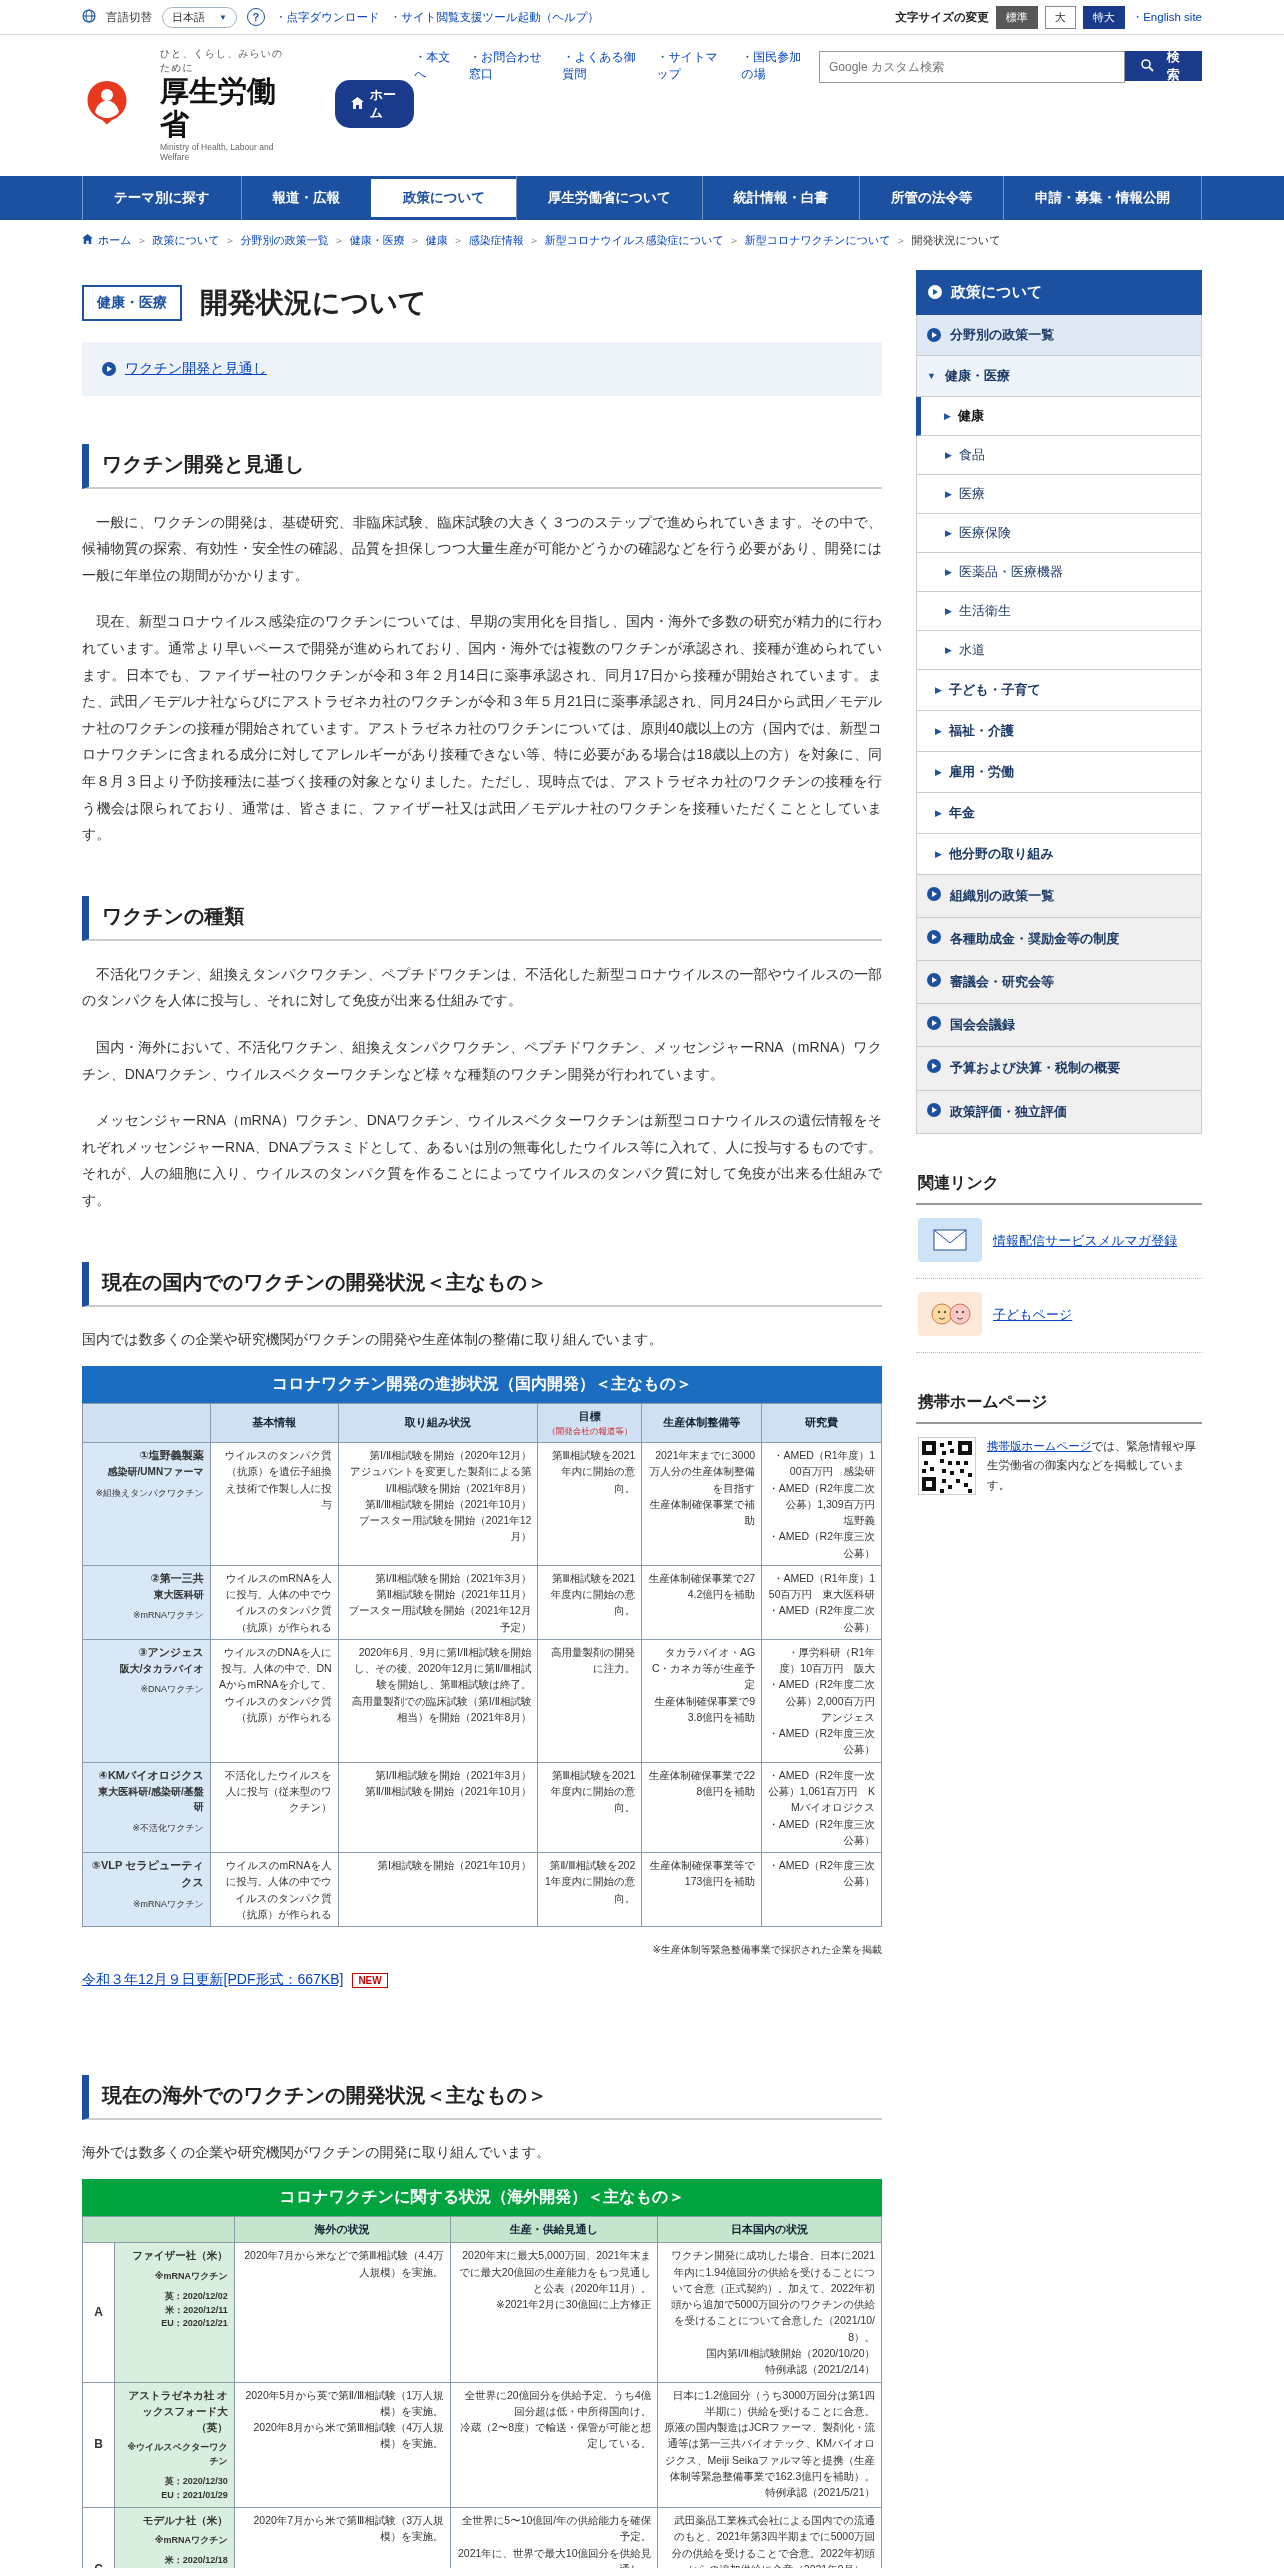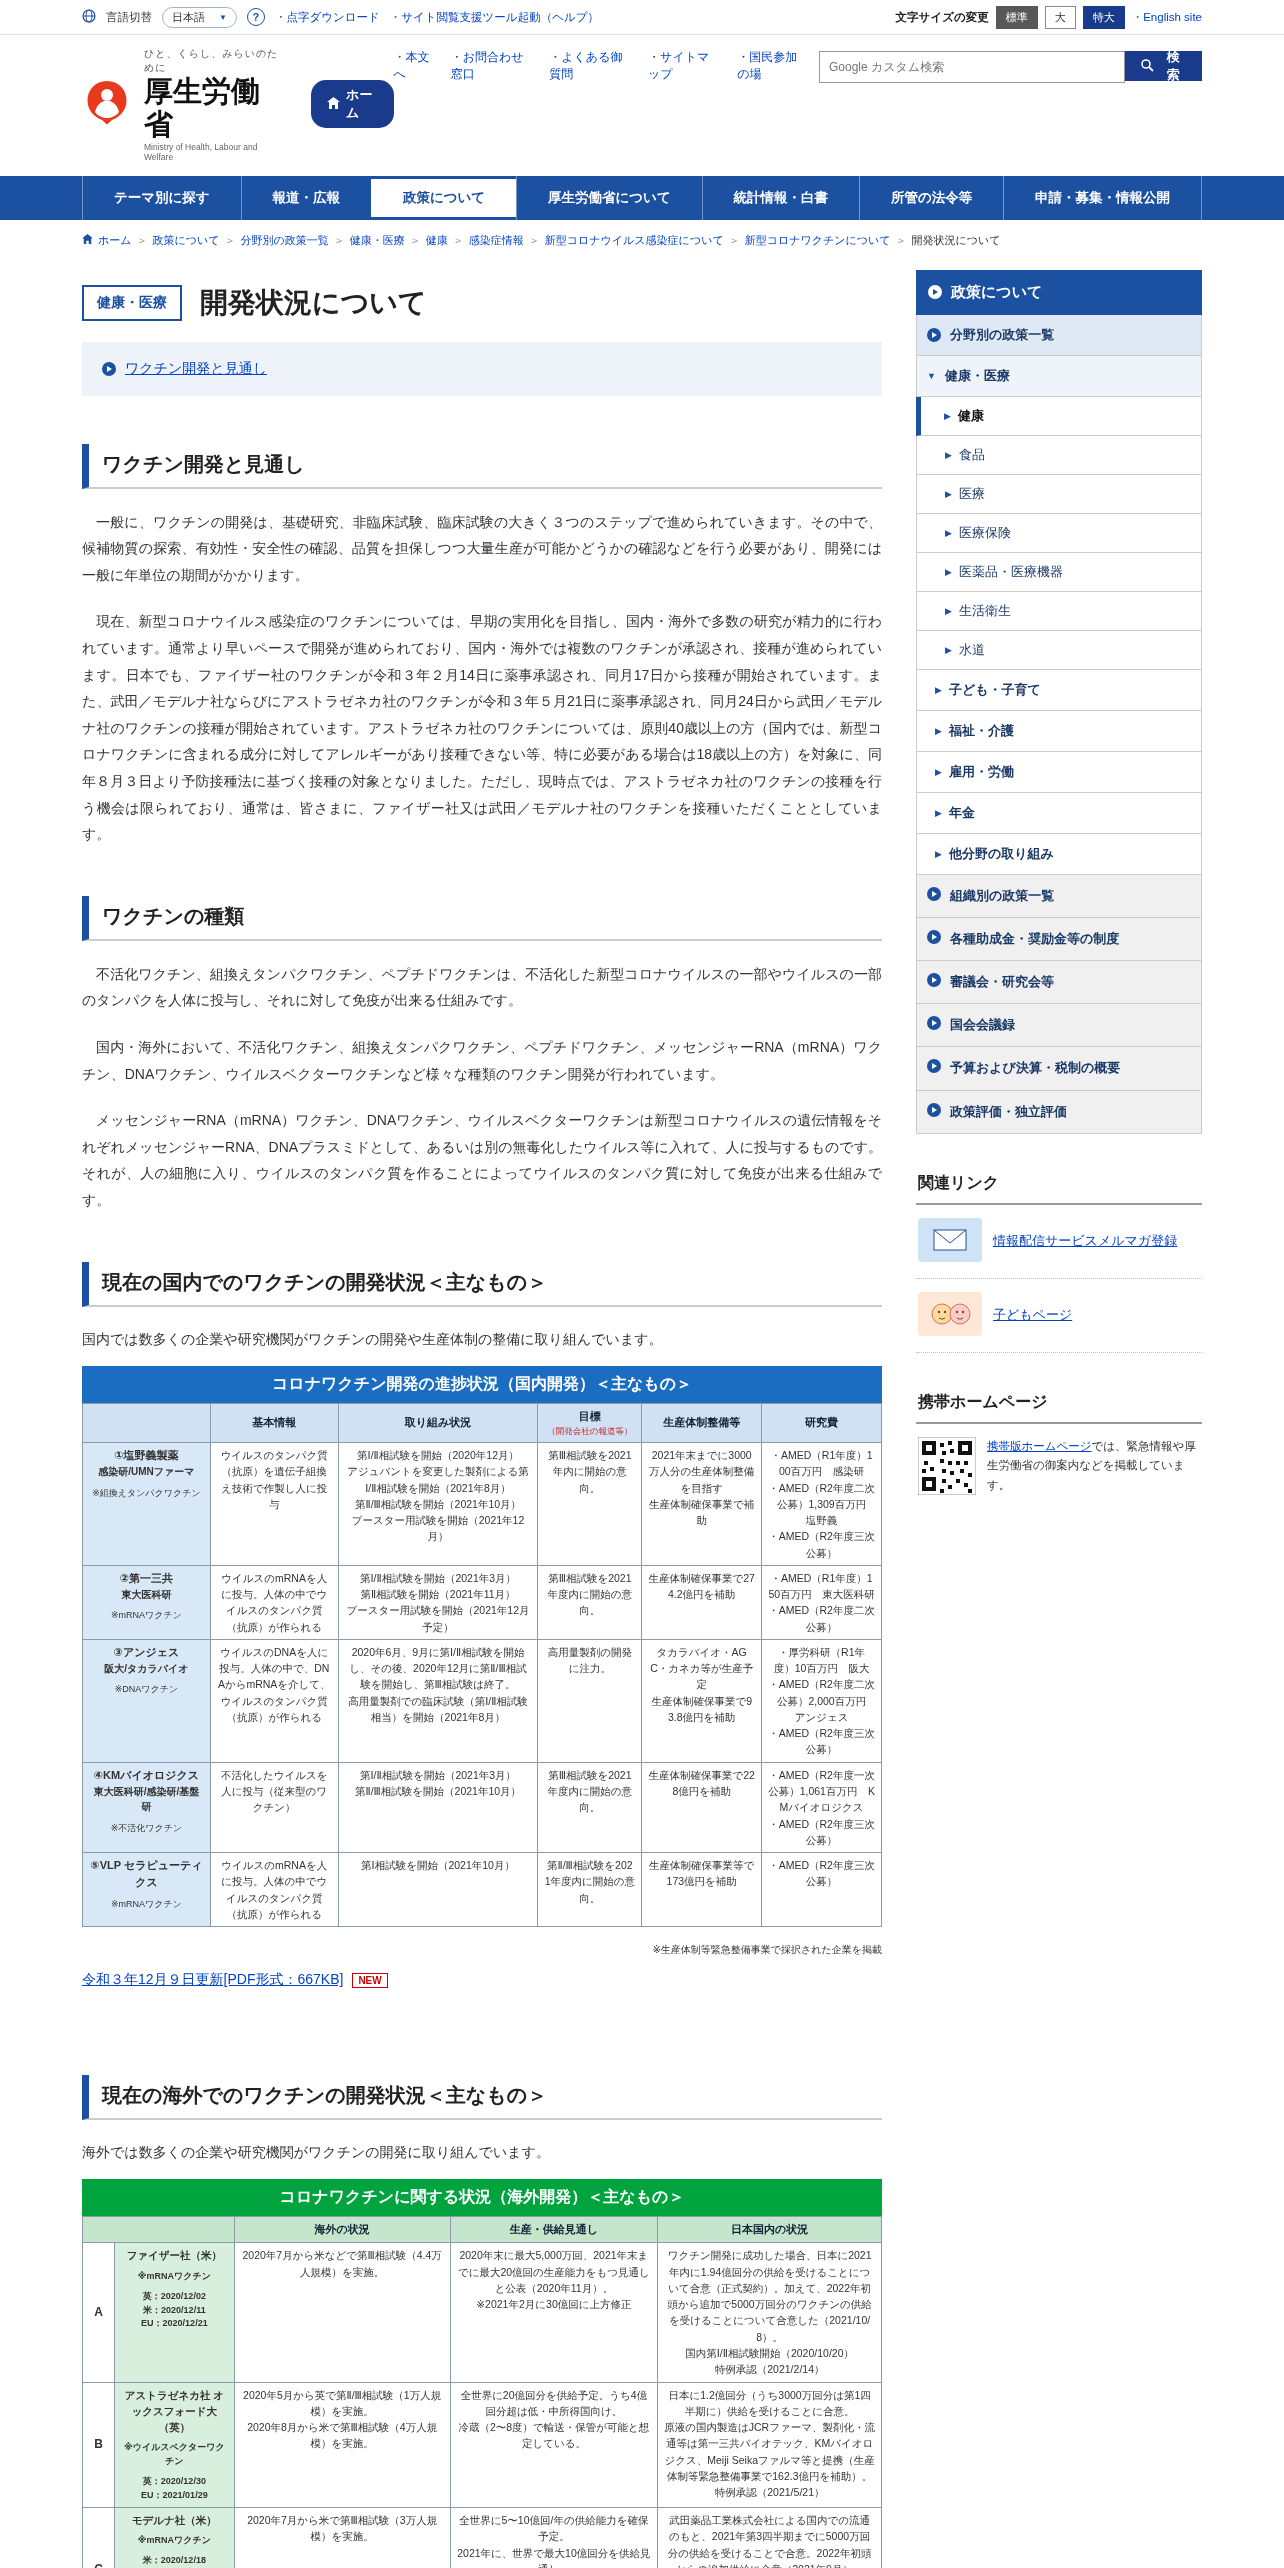--- a/index.html
+++ b/index.html
@@ -15,21 +15,21 @@
   .tb-link{text-decoration:none;color:#0443c4}
   .tb-link::before{content:"・";color:#1c50a0}
   .topbar-right{margin-left:auto;display:flex;align-items:center;gap:7px}
   .fs-label{color:#222;font-weight:bold}
   .fs-btn{padding:3px 9px;font-size:11px;border:1px solid #888;cursor:pointer}
   .fs-standard{background:#58585a;color:#fff;border-color:#58585a}
   .fs-large{background:#fff;color:#333}
   .fs-xlarge{background:#1a3a8c;color:#fff;border-color:#1a3a8c}
   
   .header-inner{display:flex;align-items:flex-start;padding:12px 0 14px}
-  .brand{display:flex;align-items:center;gap:12px}
+  .brand{display:flex;align-items:center;gap:28px}
   .tagline{font-size:10px;color:#555;letter-spacing:1px}
   .site-name{font-size:29px;font-weight:bold;color:#111;line-height:1.15}
   .site-en{font-size:8.5px;color:#666}
   .home-btn{display:inline-flex;align-items:center;gap:6px;background:#1a3a8c;color:#fff;border-radius:15px;padding:6px 16px;font-size:13px;font-weight:bold;margin-left:20px;cursor:pointer}
   .header-right{margin-left:auto;display:flex;flex-direction:row;align-items:flex-end;gap:10px;padding-top:2px}
   .util-links{display:flex;gap:16px;font-size:12px}
   .util-links a{text-decoration:none}
   .util-links a::before{content:"・";color:#1c50a0}
   .search-row{display:flex}
   .search-input{width:300px;height:30px;border:1px solid #999;padding:0 9px;font-size:12px;font-family:inherit}
@@ -60,21 +60,21 @@
   .arrow-circle.inv::after{border-left-color:#1c50a0}
   
   .sec-h{border-left:7px solid #1c50a0;border-bottom:2px solid #ccc;padding:7px 0 9px 13px;font-size:20px;font-weight:bold;color:#222;margin:48px 0 20px}
   .para{line-height:1.9;margin:12px 0 20px;text-align:justify}
   .intro{line-height:1.8;margin:0 0 14px}
   
   .tbl-title{color:#fff;font-weight:bold;text-align:center;font-size:16px;padding:8px 0}
   .tbl-title.blue{background:#1a6dc0}
   .tbl-title.green{background:#00a33e}
   table.info{width:100%;border-collapse:collapse;font-size:10.5px;line-height:1.55;table-layout:fixed}
-  table.info th,table.info td{border:1px solid #8b9aa8;padding:4px 6px;vertical-align:top;text-align:center;word-break:break-all}
+  table.info th,table.info td{border:1px solid #8b9aa8;padding:4px 6px;vertical-align:top;text-align:right;word-break:break-all}
   .pre{white-space:pre-line}
   .dtable thead th{background:#cfe1f3;text-align:center;vertical-align:middle;font-size:11px;color:#123}
   .dtable .rname{background:#d9e8f6}
   .rn{font-weight:bold;font-size:11px}
   .rp{font-weight:bold;font-size:10px}
   .rt{font-size:9px;margin-top:7px;font-weight:normal}
   .goal-note{font-size:8.5px;color:#c22;font-weight:normal;display:block}
   .otable thead th{background:#c5e5cd;text-align:center;font-size:11px;color:#123;vertical-align:middle}
   .otable .letter{background:#fff;text-align:center;font-weight:bold;font-size:12px;vertical-align:middle}
   .otable .company{background:#d9efdd}

